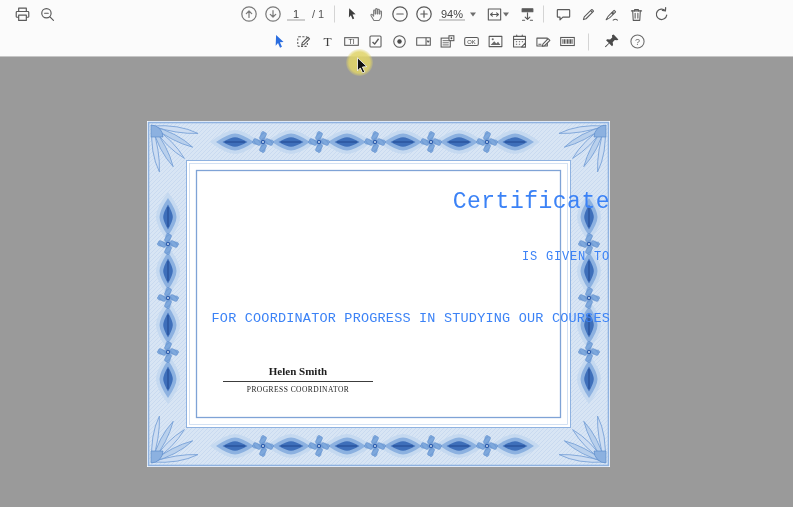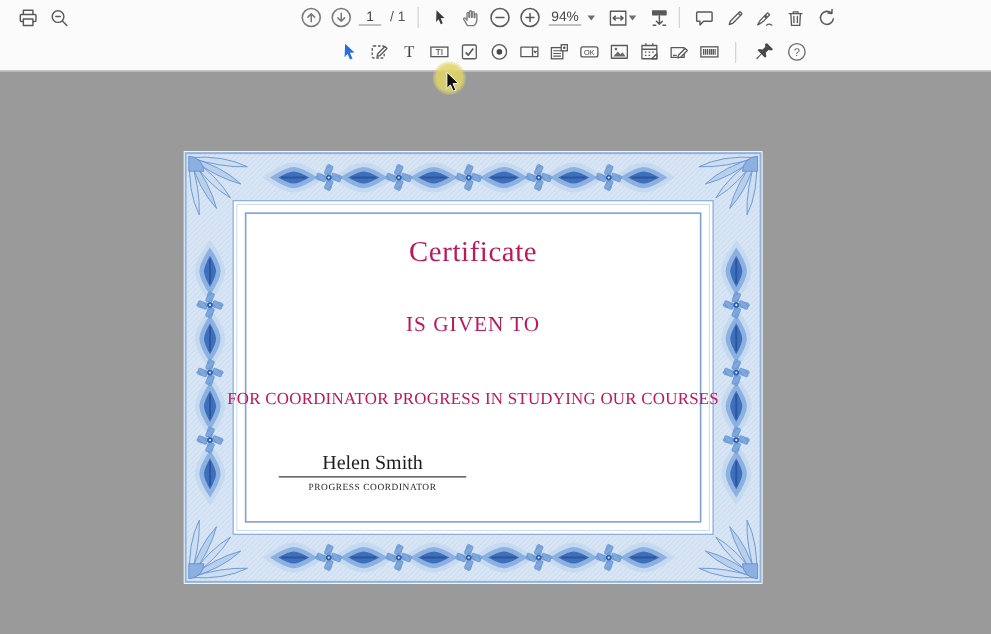--- a/index.html
+++ b/index.html
@@ -35,28 +35,28 @@
   .slash{position:absolute;top:50%;transform:translateY(-50%);font-size:11px;color:#555;}
   .caret{
     position:absolute;top:50%;transform:translateY(-40%);
     width:0;height:0;border-left:3.5px solid transparent;border-right:3.5px solid transparent;
     border-top:4px solid #6e6e6e;
   }
   
   .canvas{position:absolute;left:0;top:57px;width:793px;height:450px;background:#9a9a9a;}
   .cert{position:absolute;left:147px;top:64px;width:463px;height:346px;background:#fff;}
   .cert .bsvg{position:absolute;left:0;top:0;}
-  .ctext{position:absolute;width:100%;text-align:center;color:#be185d;
-         font-family:Liberation Serif, serif;}
+  .ctext{position:absolute;width:100%;text-align:right;color:#3b82f6;
+         font-family:Liberation Mono, monospace;}
   .ctitle{top:68px;font-size:23px;letter-spacing:.5px;}
-  .cgiven{top:129px;font-size:17px;letter-spacing:.8px;}
+  .cgiven{top:129px;font-size:12px;letter-spacing:.8px;}
   .cbody{top:190px;font-size:13.5px;letter-spacing:.2px;}
   .sigcol{position:absolute;top:241px;width:150px;text-align:center;
           font-family:"Liberation Serif","DejaVu Serif",serif;color:#1d1d1d;}
-  .sigcol .name{font-size:16px;height:18px;line-height:18px;}
+  .sigcol .name{font-size:11px;height:18px;line-height:18px;font-weight:bold;}
   .sigcol .line{border-top:1px solid #3c3c3c;margin-top:1px;}
   .sigcol .lbl{font-size:7.5px;letter-spacing:.45px;margin-top:3px;color:#222;}
   .sig-left{left:76px;}
   .sig-right{left:241px;}
   
   .click-halo{
     position:absolute;left:346px;top:49px;width:27px;height:27px;border-radius:50%;
     background:radial-gradient(circle,rgba(224,212,105,.95) 0%,rgba(224,212,105,.85) 55%,rgba(224,212,105,0) 75%);
     z-index:9;
   }

